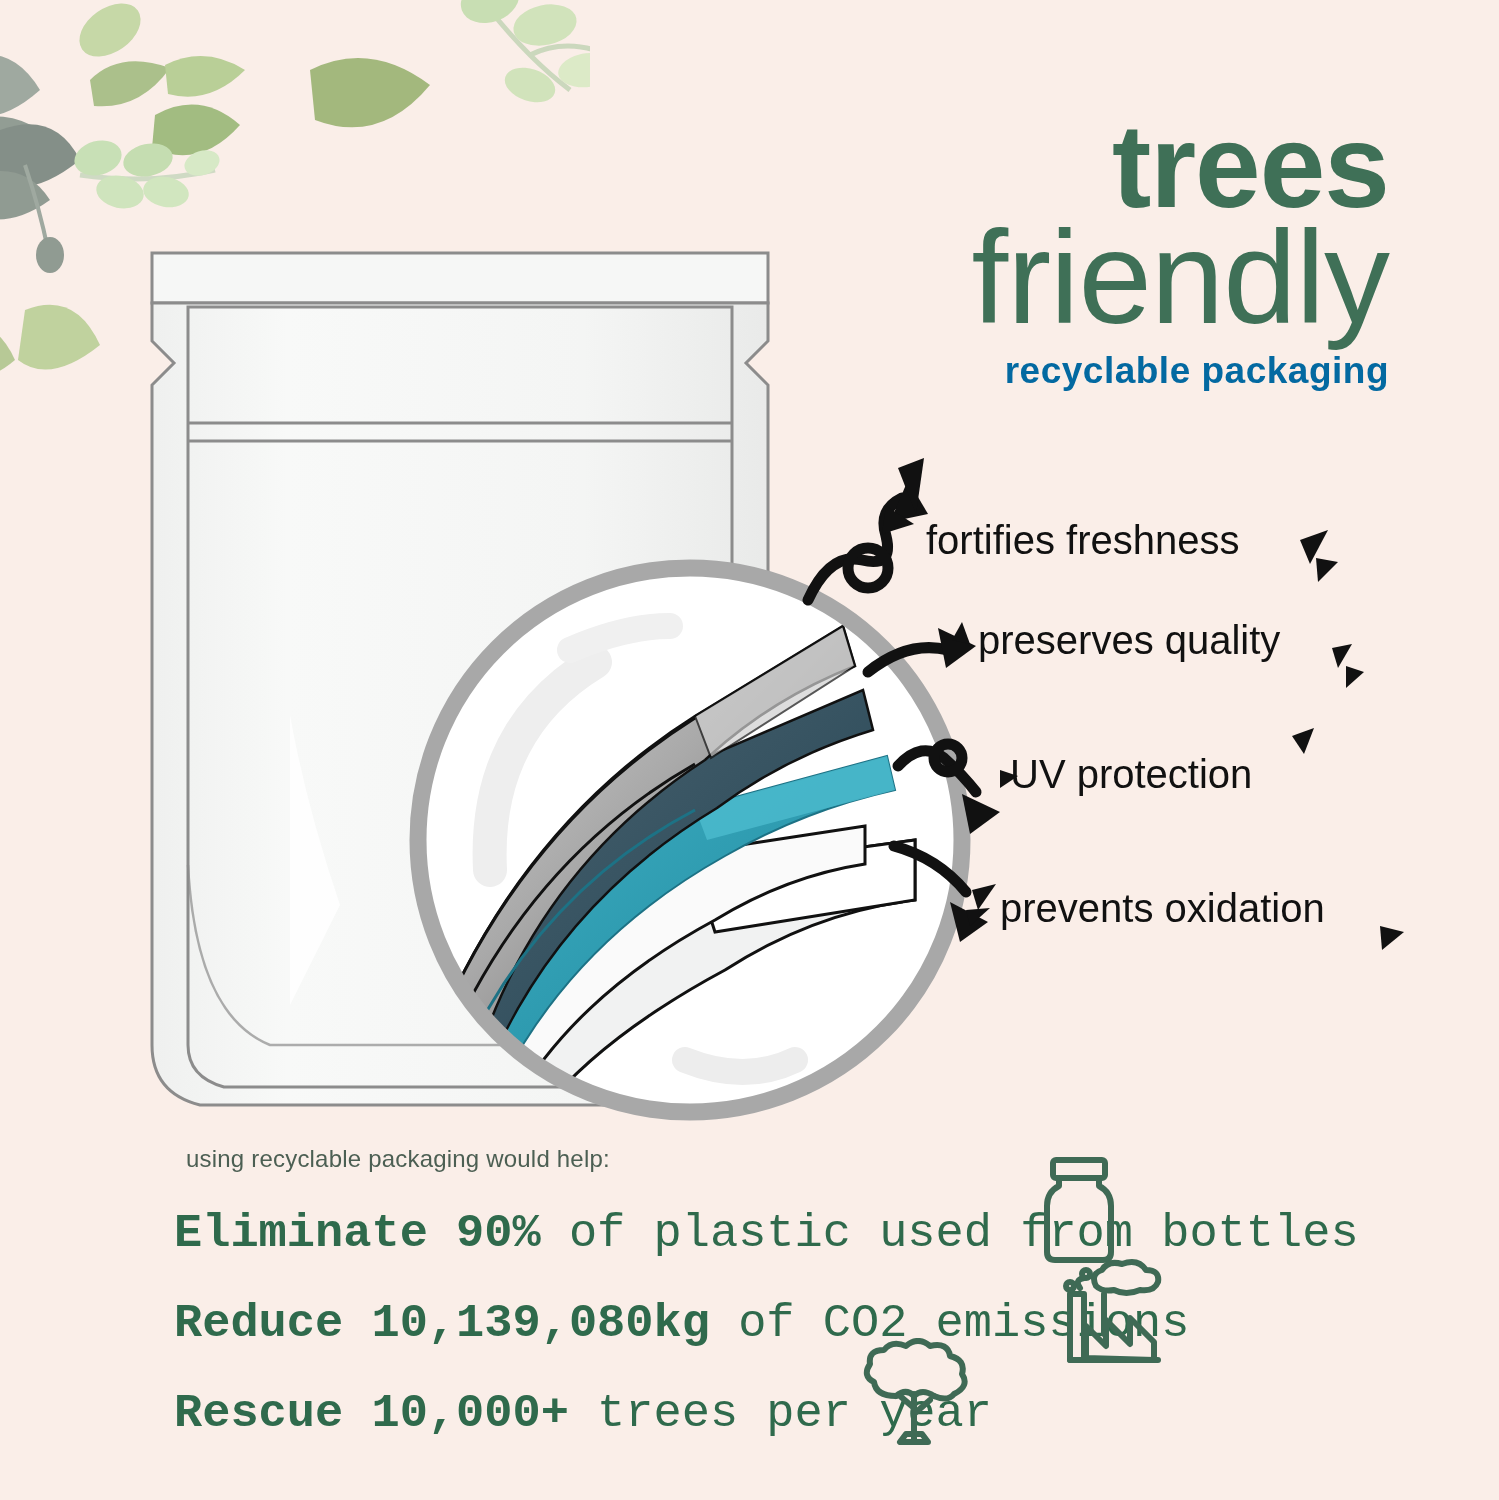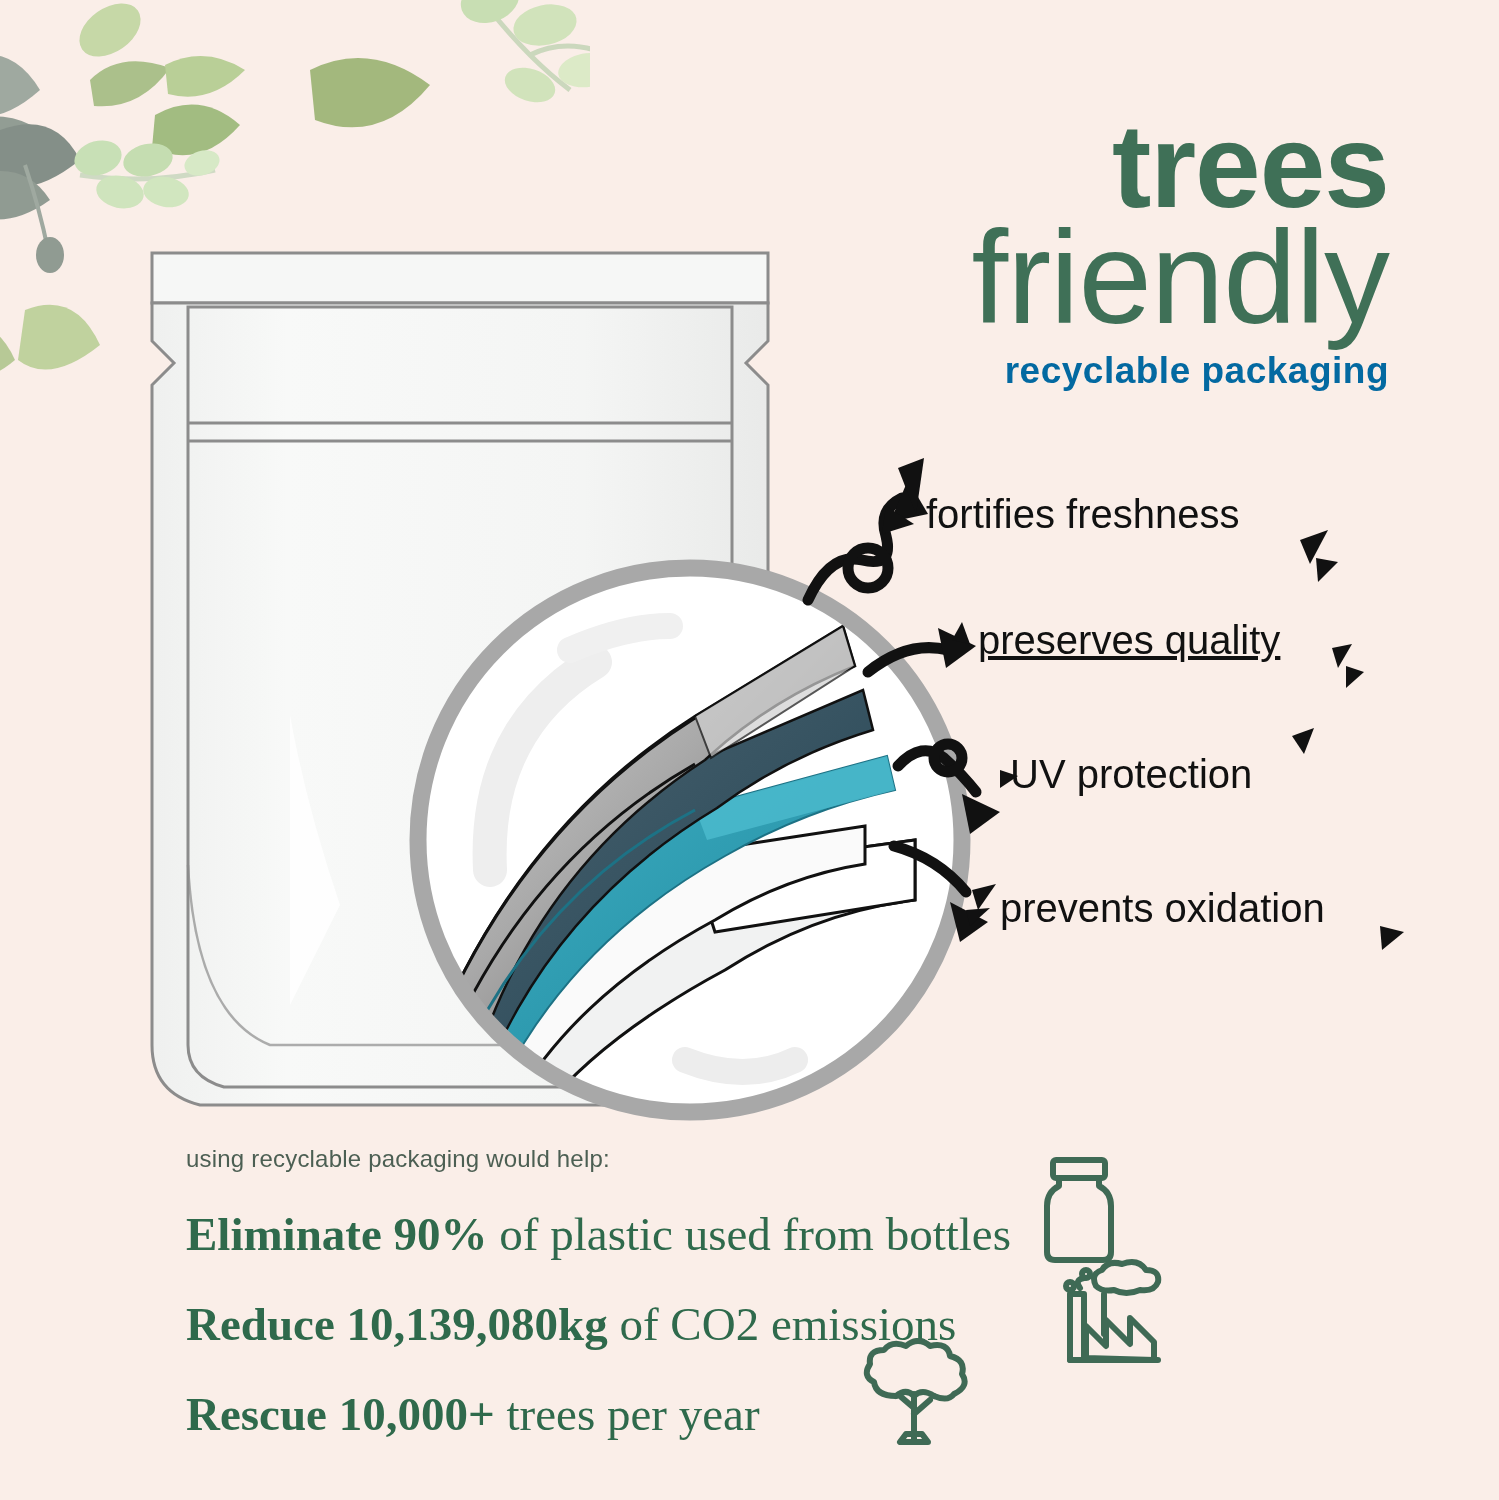--- a/index.html
+++ b/index.html
@@ -32,22 +32,22 @@
   .feat{
     font-size:40px;color:#111;white-space:nowrap;font-weight:400;
   }
 
   
   .intro{
     left:186px;top:1145px;font-size:24px;color:#4c5f53;font-weight:300;
     letter-spacing:0.2px;
   }
   .stat{
-    left:186px;font-size:47px;color:#2f6a4c;white-space:nowrap;
-    font-family:Liberation Serif, serif;
+    left:174px;font-size:47px;color:#2f6a4c;white-space:nowrap;
+    font-family:Liberation Mono, monospace;
   }
   .stat b{font-weight:bold;}
   .stat .reg{font-weight:400;}
   .stat1{top:1207px;}
   .stat2{top:1297px;}
   .stat3{top:1387px;text-align:center;}
 
   svg{display:block;}
 </style>
 </head>
@@ -211,22 +211,22 @@
       <polygon points="452,208 472,204 458,228"></polygon>
       <polygon points="466,226 484,232 466,248"></polygon>
       <polygon points="120,330 138,336 120,348"></polygon>
       <polygon points="412,296 434,288 424,314"></polygon>
       <polygon points="92,450 116,444 98,470"></polygon>
       <polygon points="86,470 110,468 90,486"></polygon>
       <polygon points="500,486 524,492 502,510"></polygon>
     </g>
   </svg>
 
-  <div class="abs feat" style="left:926px;top:492px;">fortifies freshness</div>
-  <div class="abs feat" style="left:978px;top:618px;text-decoration:underline;">preserves quality</div>
+  <div class="abs feat" style="left:926px;top:518px;">fortifies freshness</div>
+  <div class="abs feat" style="left:978px;top:618px;">preserves quality</div>
   <div class="abs feat" style="left:1010px;top:752px;">UV protection</div>
   <div class="abs feat" style="left:1000px;top:886px;">prevents oxidation</div>
 
   <div class="abs headline">
     <div class="h-earth">trees</div>
     <div class="h-friendly">friendly</div>
     <div class="h-sub">recyclable packaging</div>
   </div>
 
   <div class="abs intro">using recyclable packaging would help:</div>

